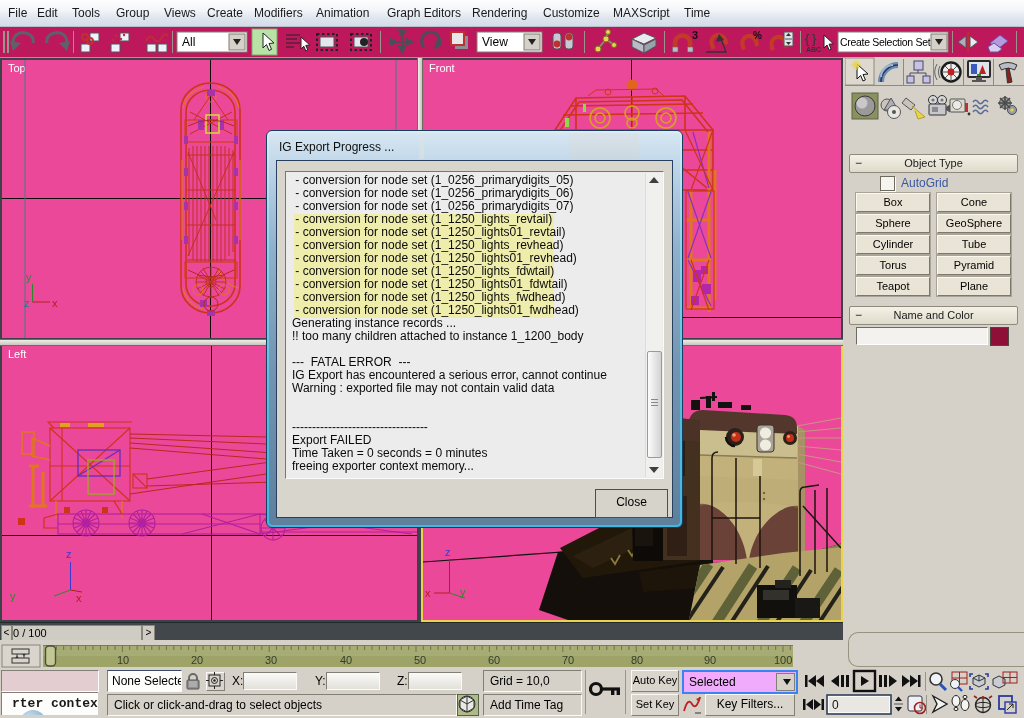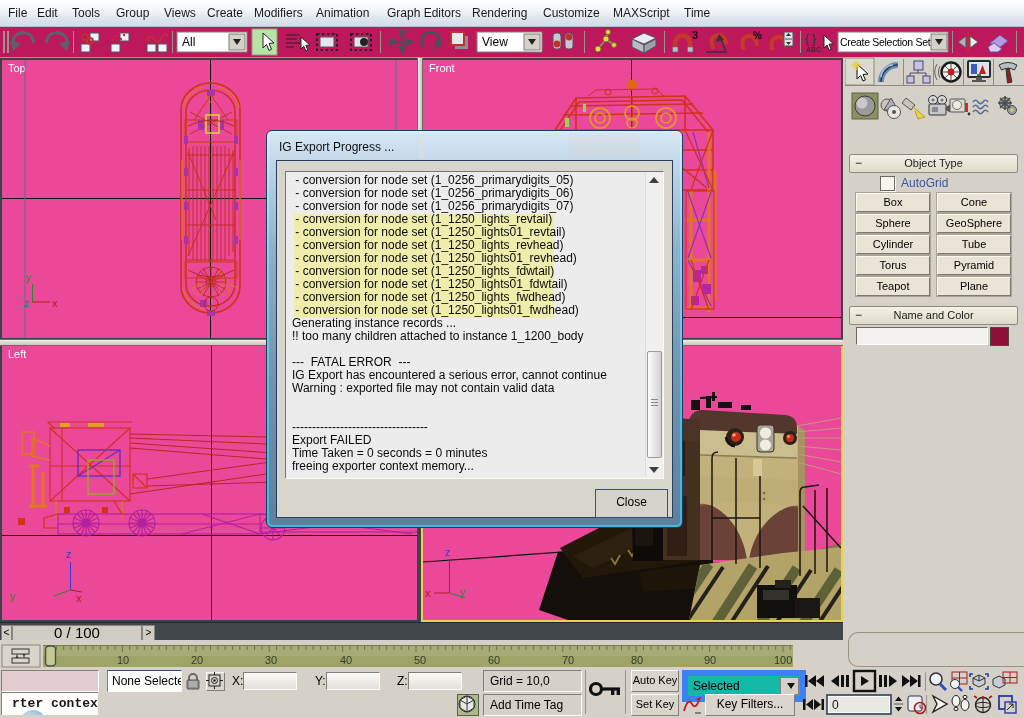--- a/index.html
+++ b/index.html
@@ -729,21 +729,21 @@
 
  <div class="rollhdr" style="top:249px"><span class="minus">−</span>Name and Color</div>
  <div style="position:absolute;left:11px;top:270px;width:130px;height:16px;background:#f4f2ee;border-top:1px solid #6f6a5f;border-left:1px solid #6f6a5f;border-bottom:1px solid #fff;border-right:1px solid #fff"></div>
  <div style="position:absolute;left:145px;top:270px;width:17px;height:17px;background:#8e1038;border:1px solid #4a4a42"></div>
 
  <div style="position:absolute;left:3px;top:575px;width:180px;height:33px;border:1px solid #98937f;border-right:none;border-radius:10px 0 0 10px"></div>
 </div>
 
 <div class="abs" id="timerow">
   <div style="position:absolute;left:1px;top:2px;width:9px;height:14px;background:#cfccc3;border:1px solid #8a867c;font-size:10px;line-height:13px;text-align:center">&lt;</div>
-  <div style="position:absolute;left:12px;top:2px;width:128px;height:14px;background:#cfccc3;border:1px solid #8a867c;font-size:15px;line-height:14px;text-align:center">0 / 100</div>
+  <div style="position:absolute;left:12px;top:2px;width:128px;height:14px;background:#cfccc3;border:1px solid #8a867c;font-size:11px;line-height:14px;text-align:left">0 / 100</div>
   <div style="position:absolute;left:142px;top:2px;width:11px;height:14px;background:#cfccc3;border:1px solid #8a867c;font-size:10px;line-height:13px;text-align:center">&gt;</div>
 </div>
 
 <div class="abs" id="ruler">
 <svg width="845" height="28">
  <rect x="0" y="0" width="845" height="28" fill="#d5d1c8"></rect>
  <rect x="43" y="5" width="750" height="22" fill="#9ea468"></rect>
  <rect x="43" y="5" width="750" height="11" fill="#a6ac74"></rect>
  <line x1="43" y1="5.5" x2="793" y2="5.5" stroke="#777d4e"></line>
 
@@ -913,20 +913,23 @@
  <div class="fld" style="left:243px;top:4px;width:52px;height:16px"></div>
  <div style="position:absolute;left:315px;top:6px;font-size:12px">Y:</div>
  <div class="fld" style="left:326px;top:4px;width:52px;height:16px"></div>
  <div style="position:absolute;left:397px;top:6px;font-size:12px">Z:</div>
  <div class="fld" style="left:408px;top:4px;width:52px;height:16px"></div>
 
  <div class="sunk" style="left:483px;top:2px;width:97px;height:20px">
       <div style="margin:3px 0 0 6px">Grid = 10,0</div>
     </div>
 
+ <div class="sunk" style="left:107px;top:26px;width:348px;height:20px">
+      <div style="margin:3px 0 0 6px">Click or click-and-drag to select objects</div>
+    </div>
 
  <div style="position:absolute;left:457px;top:26px;width:20px;height:20px;background:#b0ba86;border:1px solid #55604a"></div>
  <svg width="20" height="20" style="position:absolute;left:457px;top:26px">
       <circle cx="10" cy="10" r="8" fill="#e8e8e4" stroke="#333"></circle>
       <path d="M10,2 l7,4 v8 l-7,4 l-7,-4 v-8 z M10,2 v8 m0,0 l7,-4 m-7,4 l-7,-4 m7,4 v8" fill="none" stroke="#333"></path>
     </svg>
 
  <div class="sunk" style="left:483px;top:26px;width:97px;height:20px">
       <div style="margin:3px 0 0 6px">Add Time Tag</div>
     </div>
@@ -937,21 +940,21 @@
  <svg width="36" height="26" style="position:absolute;left:589px;top:11px">
       <circle cx="7" cy="10" r="5.5" fill="none" stroke="#111" stroke-width="3.2"></circle>
       <line x1="12" y1="10" x2="31" y2="10" stroke="#111" stroke-width="3.2"></line>
       <rect x="22" y="10" width="3.4" height="6" fill="#111"></rect>
       <rect x="27.6" y="10" width="3.4" height="6" fill="#111"></rect>
     </svg>
 
  <div class="btn3d" style="left:631px;top:2px;width:46px;height:20px;line-height:19px;font-size:11px">Auto Key</div>
  <div class="btn3d" style="left:631px;top:26px;width:46px;height:20px;line-height:19px;font-size:11px">Set Key</div>
 
- <div style="position:absolute;left:682px;top:2px;width:112px;height:20px;background:#14b8a6;border:6px solid #3b82f6">
+ <div style="position:absolute;left:682px;top:2px;width:112px;height:20px;background:#f0abfc;border:2px solid #3b82f6">
   <div style="position:absolute;left:5px;top:3px;font-size:12px">Selected</div>
   <div style="position:absolute;right:1px;top:1px;width:17px;height:16px;background:#d5d1c8;border:1px solid #827f76"></div>
   <div style="position:absolute;right:5px;top:7px;width:0;height:0;border-left:4.5px solid transparent;border-right:4.5px solid transparent;border-top:6px solid #111"></div>
  </div>
 
  <svg width="20" height="20" style="position:absolute;left:682px;top:27px">
       <path d="M2,16 q4,-14 8,-7 t8,-7" fill="none" stroke="#c02020" stroke-width="1.8"></path>
       <path d="M14,4 l5,-2 l-2,5 z" fill="#c02020"></path>
       <path d="M13,18 l6,0" stroke="#333"></path>
     </svg>

